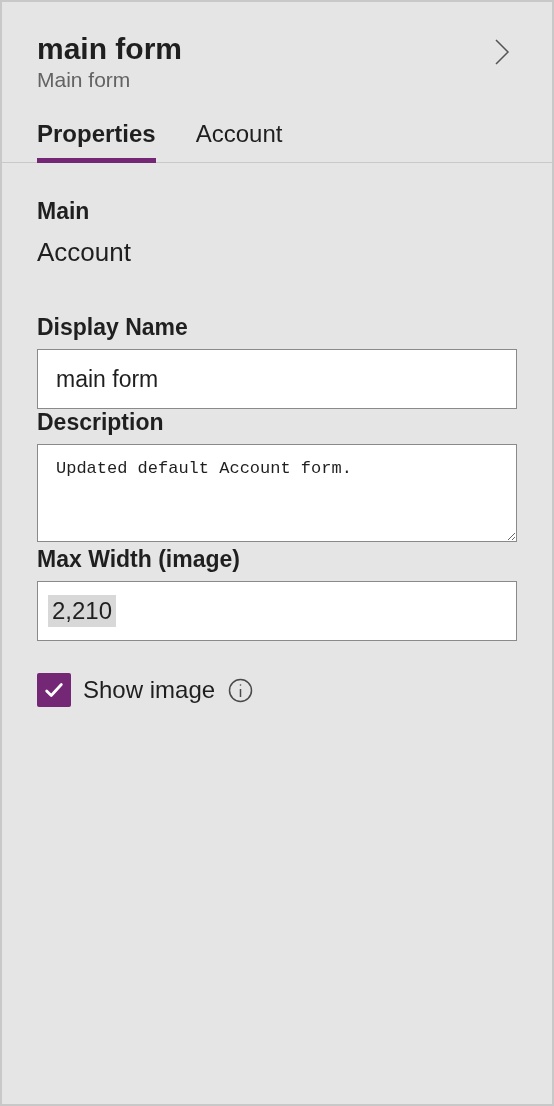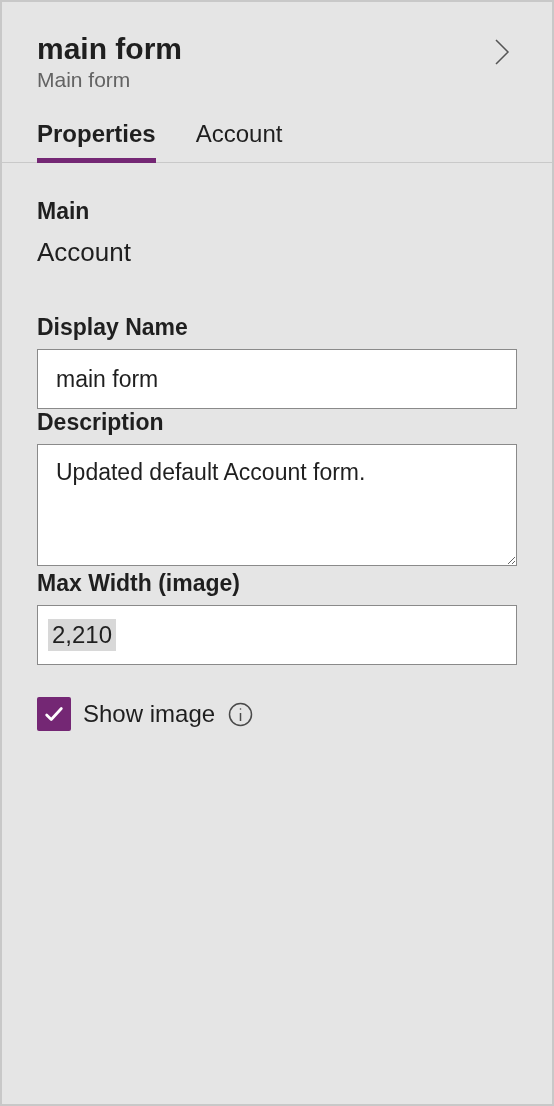--- a/index.html
+++ b/index.html
@@ -100,26 +100,26 @@
       height: 60px;
       border: 1px solid #8a8a8a;
       background: #fff;
       font-size: 23px;
       padding: 0 18px;
       font-family: inherit;
       color: #1f1f1f;
     }
     .textarea-input {
       width: 100%;
-      height: 122px;
+      height: 98px;
       border: 1px solid #8a8a8a;
       background: #fff;
-      font-size: 23px;
+      font-size: 17px;
       padding: 14px 18px;
-      font-family: Liberation Sans, sans-serif;
+      font-family: Liberation Mono, monospace;
       color: #1f1f1f;
       resize: both;
     }
     .maxwidth-input {
       width: 100%;
       height: 60px;
       border: 1px solid #8a8a8a;
       background: #fff;
       font-size: 24px;
       padding: 0 10px;

